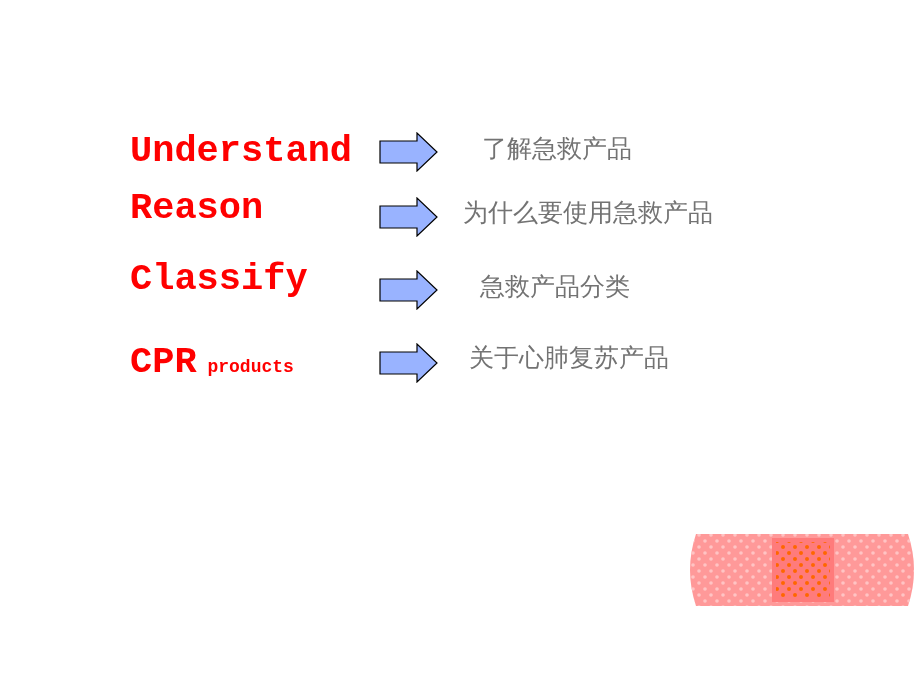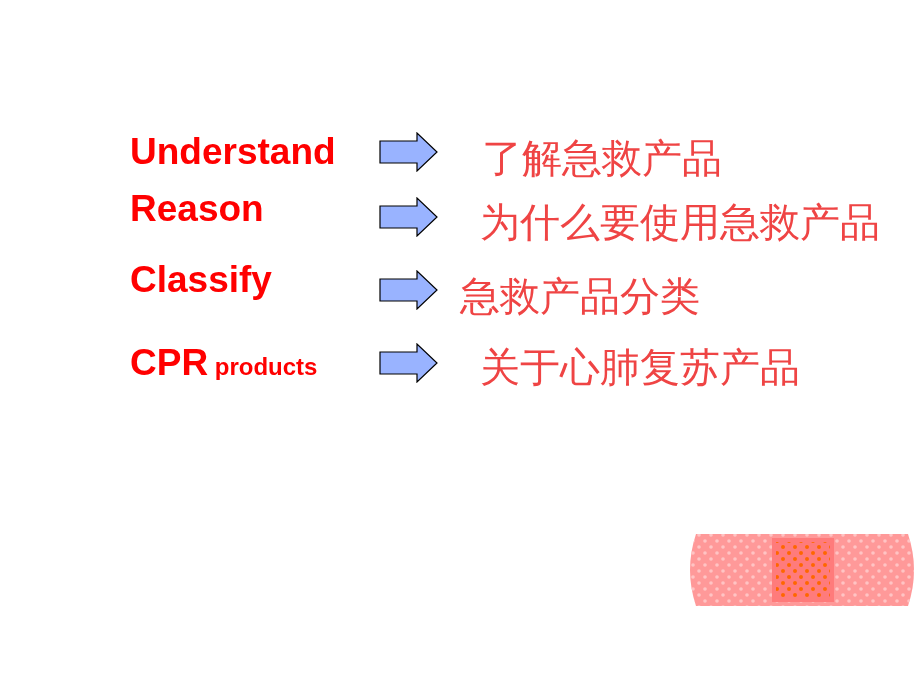--- a/index.html
+++ b/index.html
@@ -1,50 +1,50 @@
 <!DOCTYPE html>
 <html><head>
   <meta charset="utf-8">
   <style>
     html, body { margin:0; padding:0; }
     body { width:920px; height:690px; background:#ffffff; position:relative; overflow:hidden; font-family:"Liberation Sans", sans-serif; }
-    .en { position:absolute; left:130px; color:#ff0000; font-weight:bold; font-size:37px; line-height:1; white-space:nowrap; }
-    .en .small { font-size:24px; }
-    .zh { position:absolute; color:#ef4444; font-size:40px; line-height:1; white-space:nowrap; font-family:Liberation Sans, sans-serif; }
+    .en { position:absolute; left:130px; color:#ff0000; font-weight:bold; font-size:37px; line-height:1; white-space:nowrap;font-family:Liberation Mono, monospace; }
+    .en .small { font-size:18px; }
+    .zh { position:absolute; color:#737373; font-size:25px; line-height:1; white-space:nowrap; font-family:Liberation Mono, monospace; }
     .arrow { position:absolute; left:379px; width:60px; height:40px; }
     .bandage { position:absolute; left:684px; top:532px; width:236px; height:76px; }
   </style>
 </head>
 <body>
 
 <div>
 
   <div class="en" style="top:133px"><span>Understand</span></div>
   <svg class="arrow" style="top:132px" viewBox="0 0 60 40">
       <polygon points="1,9 38,9 38,1 58,20 38,39 38,31 1,31" fill="#99b3ff" stroke="#000" stroke-width="1.2"></polygon>
     </svg>
   <div class="zh" style="left:482px;top:138px">了解急救产品</div>
 
   <div class="en" style="top:190px"><span>Reason</span></div>
   <svg class="arrow" style="top:197px" viewBox="0 0 60 40">
       <polygon points="1,9 38,9 38,1 58,20 38,39 38,31 1,31" fill="#99b3ff" stroke="#000" stroke-width="1.2"></polygon>
     </svg>
-  <div class="zh" style="left:480px;top:202px">为什么要使用急救产品</div>
+  <div class="zh" style="left:463px;top:202px">为什么要使用急救产品</div>
 
   <div class="en" style="top:261px"><span>Classify</span></div>
   <svg class="arrow" style="top:270px" viewBox="0 0 60 40">
       <polygon points="1,9 38,9 38,1 58,20 38,39 38,31 1,31" fill="#99b3ff" stroke="#000" stroke-width="1.2"></polygon>
     </svg>
-  <div class="zh" style="left:460px;top:276px">急救产品分类</div>
+  <div class="zh" style="left:480px;top:276px">急救产品分类</div>
 
   <div class="en" style="top:344px"><span>CPR</span><span class="small"> products</span></div>
   <svg class="arrow" style="top:343px" viewBox="0 0 60 40">
       <polygon points="1,9 38,9 38,1 58,20 38,39 38,31 1,31" fill="#99b3ff" stroke="#000" stroke-width="1.2"></polygon>
     </svg>
-  <div class="zh" style="left:480px;top:347px">关于心肺复苏产品</div>
+  <div class="zh" style="left:469px;top:347px">关于心肺复苏产品</div>
 
   <svg class="bandage" viewBox="0 0 236 76">
     <defs>
       <pattern id="lightdots" x="0" y="0" width="12" height="12" patternUnits="userSpaceOnUse">
         <circle cx="3" cy="3" r="1.8" fill="#ffc4c4"></circle>
         <circle cx="9" cy="9" r="1.8" fill="#ffc4c4"></circle>
       </pattern>
       <pattern id="orangedots" x="0" y="0" width="12" height="12" patternUnits="userSpaceOnUse">
         <circle cx="3" cy="3" r="2" fill="#ff6600"></circle>
         <circle cx="9" cy="9" r="2" fill="#ff6600"></circle>

